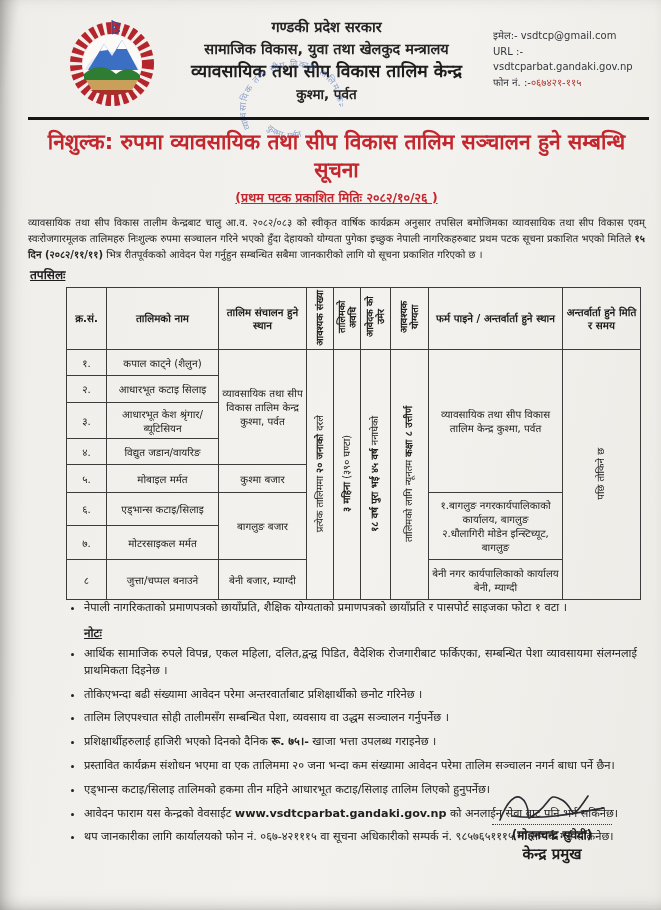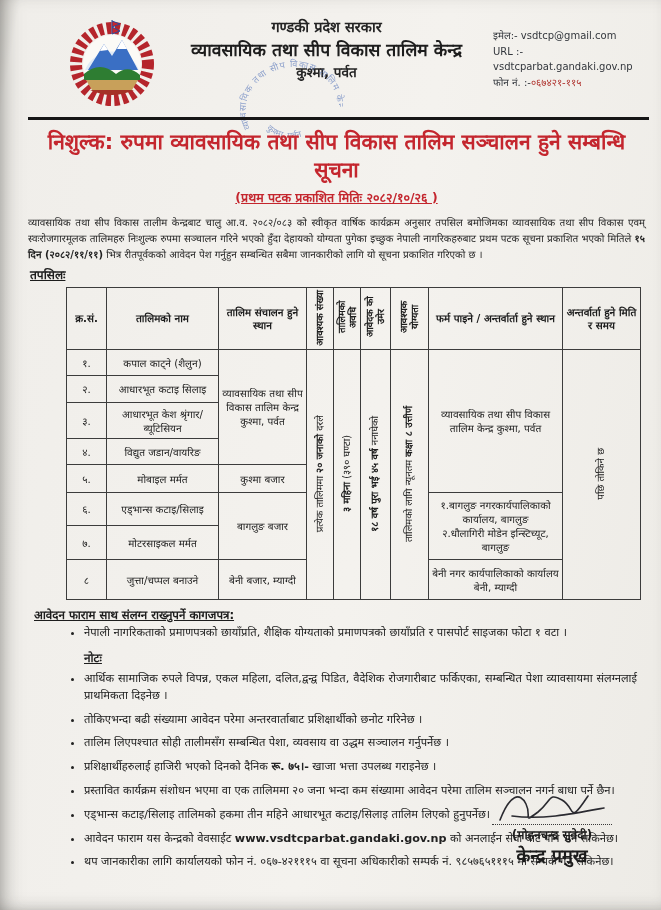--- a/index.html
+++ b/index.html
@@ -41,21 +41,21 @@
   
   .docs-heading{font-weight:bold;font-size:11.6px;text-decoration:underline;margin:7px 0 3px 6px;}
   ul.blt{list-style:disc;margin:0 0 0 42px;padding:0 8px 0 14px;}
   ul.blt li{font-size:11.2px;line-height:1.5;margin-bottom:7px;color:#212121;text-align:justify;}
   .note-heading{font-weight:bold;font-size:11.8px;text-decoration:underline;margin:2px 0 6px 56px;}
   
   .sig{position:absolute;top:786px;right:24px;width:170px;text-align:center;}
   .sig-scribble{display:block;margin:0 auto -6px auto;}
   .sig-dots{border-top:1.5px dotted #3a3a3a;width:120px;margin:0 auto 1px auto;}
   .sig-name{font-weight:bold;font-size:12px;color:#1c1c1c;}
-  .sig-title{font-weight:bold;font-size:18px;color:#1c1c1c;text-align:center;}
+  .sig-title{font-weight:bold;font-size:15px;color:#1c1c1c;text-align:center;}
   b{font-weight:bold;}
 </style>
 </head>
 <body>
 
 <div class="page">
 
   <div class="hdr">
 
     <svg class="emblem" viewBox="0 0 104 88">
@@ -72,20 +72,21 @@
       <path d="M24 56 Q40 42 56 56 Q68 46 80 57 L80 62 L24 62 Z" fill="#2e7d32"></path>
 
       <path d="M26 62 L78 62 L72 72 L32 72 Z" fill="#c8a05a"></path>
       <path d="M30 72 L74 72 Q52 82 30 72 Z" fill="#a53127"></path>
 
       <path d="M52 2 L52 16 M52 3 L60 6 L52 9 L60 13 L52 16" fill="#c4262e" stroke="#2b4a9b" stroke-width="1"></path>
     </svg>
 
     <div class="hdr-center">
       <div class="hdr-gov">गण्डकी प्रदेश सरकार</div>
+      <div class="hdr-min">सामाजिक विकास, युवा तथा खेलकुद मन्त्रालय</div>
       <div class="hdr-office">व्यावसायिक तथा सीप विकास तालिम केन्द्र</div>
       <div class="hdr-loc">कुश्मा, पर्वत</div>
     </div>
 
     <div class="hdr-contact">
       <div>इमेल:- vsdtcp@gmail.com</div>
       <div>URL :- vsdtcparbat.gandaki.gov.np</div>
       <div><span>फोन नं. :-</span><span class="phone-num">०६७४२१-११५</span></div>
     </div>
   </div>
@@ -182,21 +183,20 @@
       </tr>
       <tr style="height:40px">
         <td>८</td>
         <td class="tleft">जुत्ता/चप्पल बनाउने</td>
         <td>बेनी बजार, म्याग्दी</td>
         <td class="prelines">बेनी नगर कार्यपालिकाको कार्यालय बेनी, म्याग्दी</td>
       </tr>
     </tbody>
       </table>
 
-    <div class="docs-heading">आवेदन फाराम साथ संलग्न राख्नुपर्ने कागजपत्र:</div>
     <ul class="blt">
       <li>नेपाली नागरिकताको प्रमाणपत्रको छायाँप्रति, शैक्षिक योग्यताको प्रमाणपत्रको छायाँप्रति र पासपोर्ट साइजका फोटा १ वटा ।</li>
     </ul>
     <div class="note-heading">नोटः</div>
     <ul class="blt">
       <li><span>आर्थिक सामाजिक रुपले विपन्न, एकल महिला, दलित,द्वन्द्व पिडित, वैदेशिक रोजगारीबाट फर्किएका, सम्बन्धित पेशा व्यावसायमा संलग्नलाई प्राथमिकता दिइनेछ ।</span><b></b><span></span></li>
       <li><span>तोकिएभन्दा बढी संख्यामा आवेदन परेमा अन्तरवार्ताबाट प्रशिक्षार्थीको छनोट गरिनेछ ।</span><b></b><span></span></li>
       <li><span>तालिम लिएपश्चात सोही तालीमसँग सम्बन्धित पेशा, व्यवसाय वा उद्धम सञ्चालन गर्नुपर्नेछ ।</span><b></b><span></span></li>
       <li><span>प्रशिक्षार्थीहरुलाई हाजिरी भएको दिनको दैनिक </span><b>रू. ७५।-</b><span> खाजा भत्ता उपलब्ध गराइनेछ ।</span></li>
       <li><span>प्रस्तावित कार्यक्रम संशोधन भएमा वा एक तालिममा २० जना भन्दा कम संख्यामा आवेदन परेमा तालिम सञ्चालन नगर्न बाधा पर्ने छैन।</span><b></b><span></span></li>

